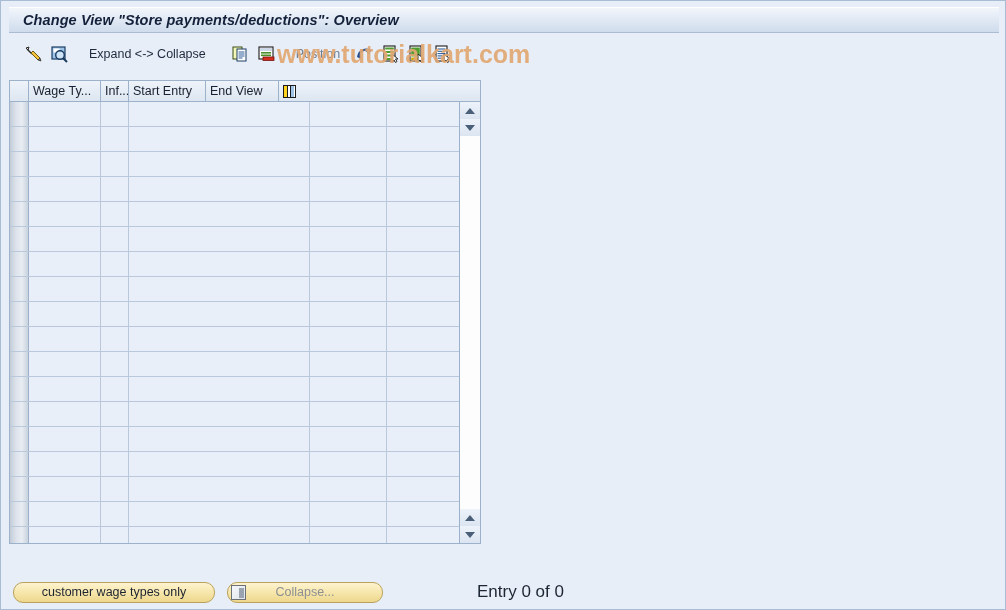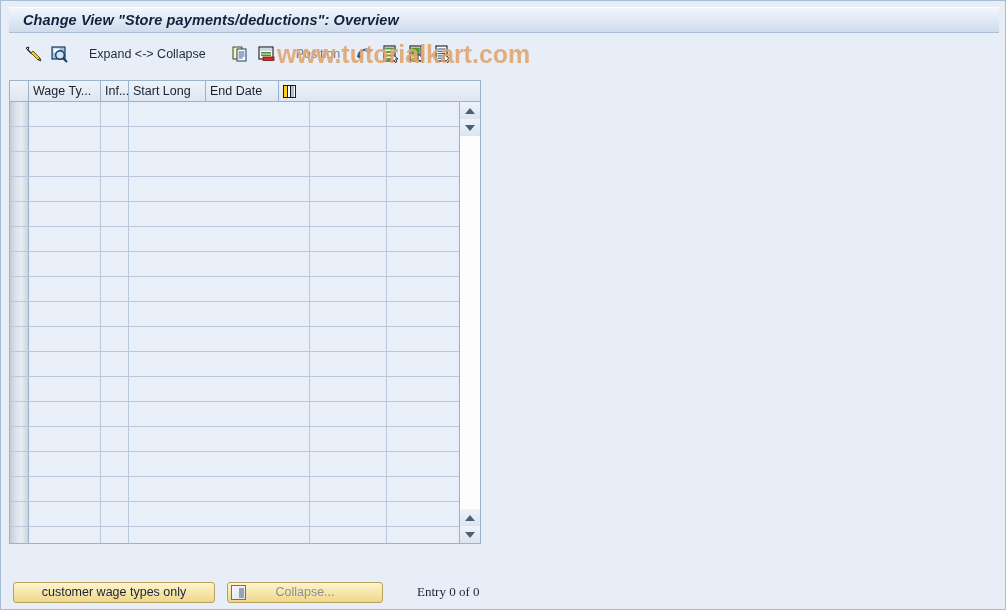--- a/index.html
+++ b/index.html
@@ -205,21 +205,21 @@
     width: 1004px; height: 26px;
     display: flex;
     align-items: center;
     padding-left: 12px;
     box-sizing: border-box;
   }
   .btn-yellow {
     height: 21px;
     background: linear-gradient(to bottom, #fdf3cf 0%, #f6e5a8 55%, #eed78d 100%);
     border: 1px solid #b9a25c;
-    border-radius: 3px;
+    border-radius: 10px;
     font-size: 12.5px;
     color: #1d2330;
     display: flex;
     align-items: center;
     justify-content: center;
     box-sizing: border-box;
     white-space: nowrap;
   }
   .btn-custwt { width: 202px; }
   .btn-position {
@@ -238,25 +238,24 @@
     box-sizing: border-box;
   }
   .pos-ico:after {
     content: "";
     position: absolute;
     left: 7px; top: 2px;
     width: 5px; height: 10px;
     background: #9aa3b0;
   }
   .entry-text {
-    font-size: 13px;
+    font-size: 17px;
     color: #1c2534;
-    margin-left: 34px;
+    margin-left: 94px;
     white-space: nowrap;
-    font-family: Liberation Serif, serif;
   }
 </style>
 </head>
 <body>
 
 <div id="app">
 
   <div class="titlebar">
     <div class="titlebar-text">Change View "Store payments/deductions": Overview</div>
   </div>
@@ -355,22 +354,22 @@
     </span>
   </div>
 
   <div class="watermark">www.tutorialkart.com</div>
 
   <div class="grid">
     <div class="grid-head">
       <div class="hcell sel"></div>
       <div class="hcell c0">Wage Ty...</div>
       <div class="hcell c1">Inf...</div>
-      <div class="hcell c3">Start Long</div>
-      <div class="hcell c4">End Date</div>
+      <div class="hcell c3">Start Entry</div>
+      <div class="hcell c4">End View</div>
       <div class="hcell cfg">
         <span class="cfg-icon">
             <i></i>
             <i></i>
             <i></i>
           </span>
       </div>
     </div>
     <div class="grid-body" id="grid-body">
         <div class="row">

